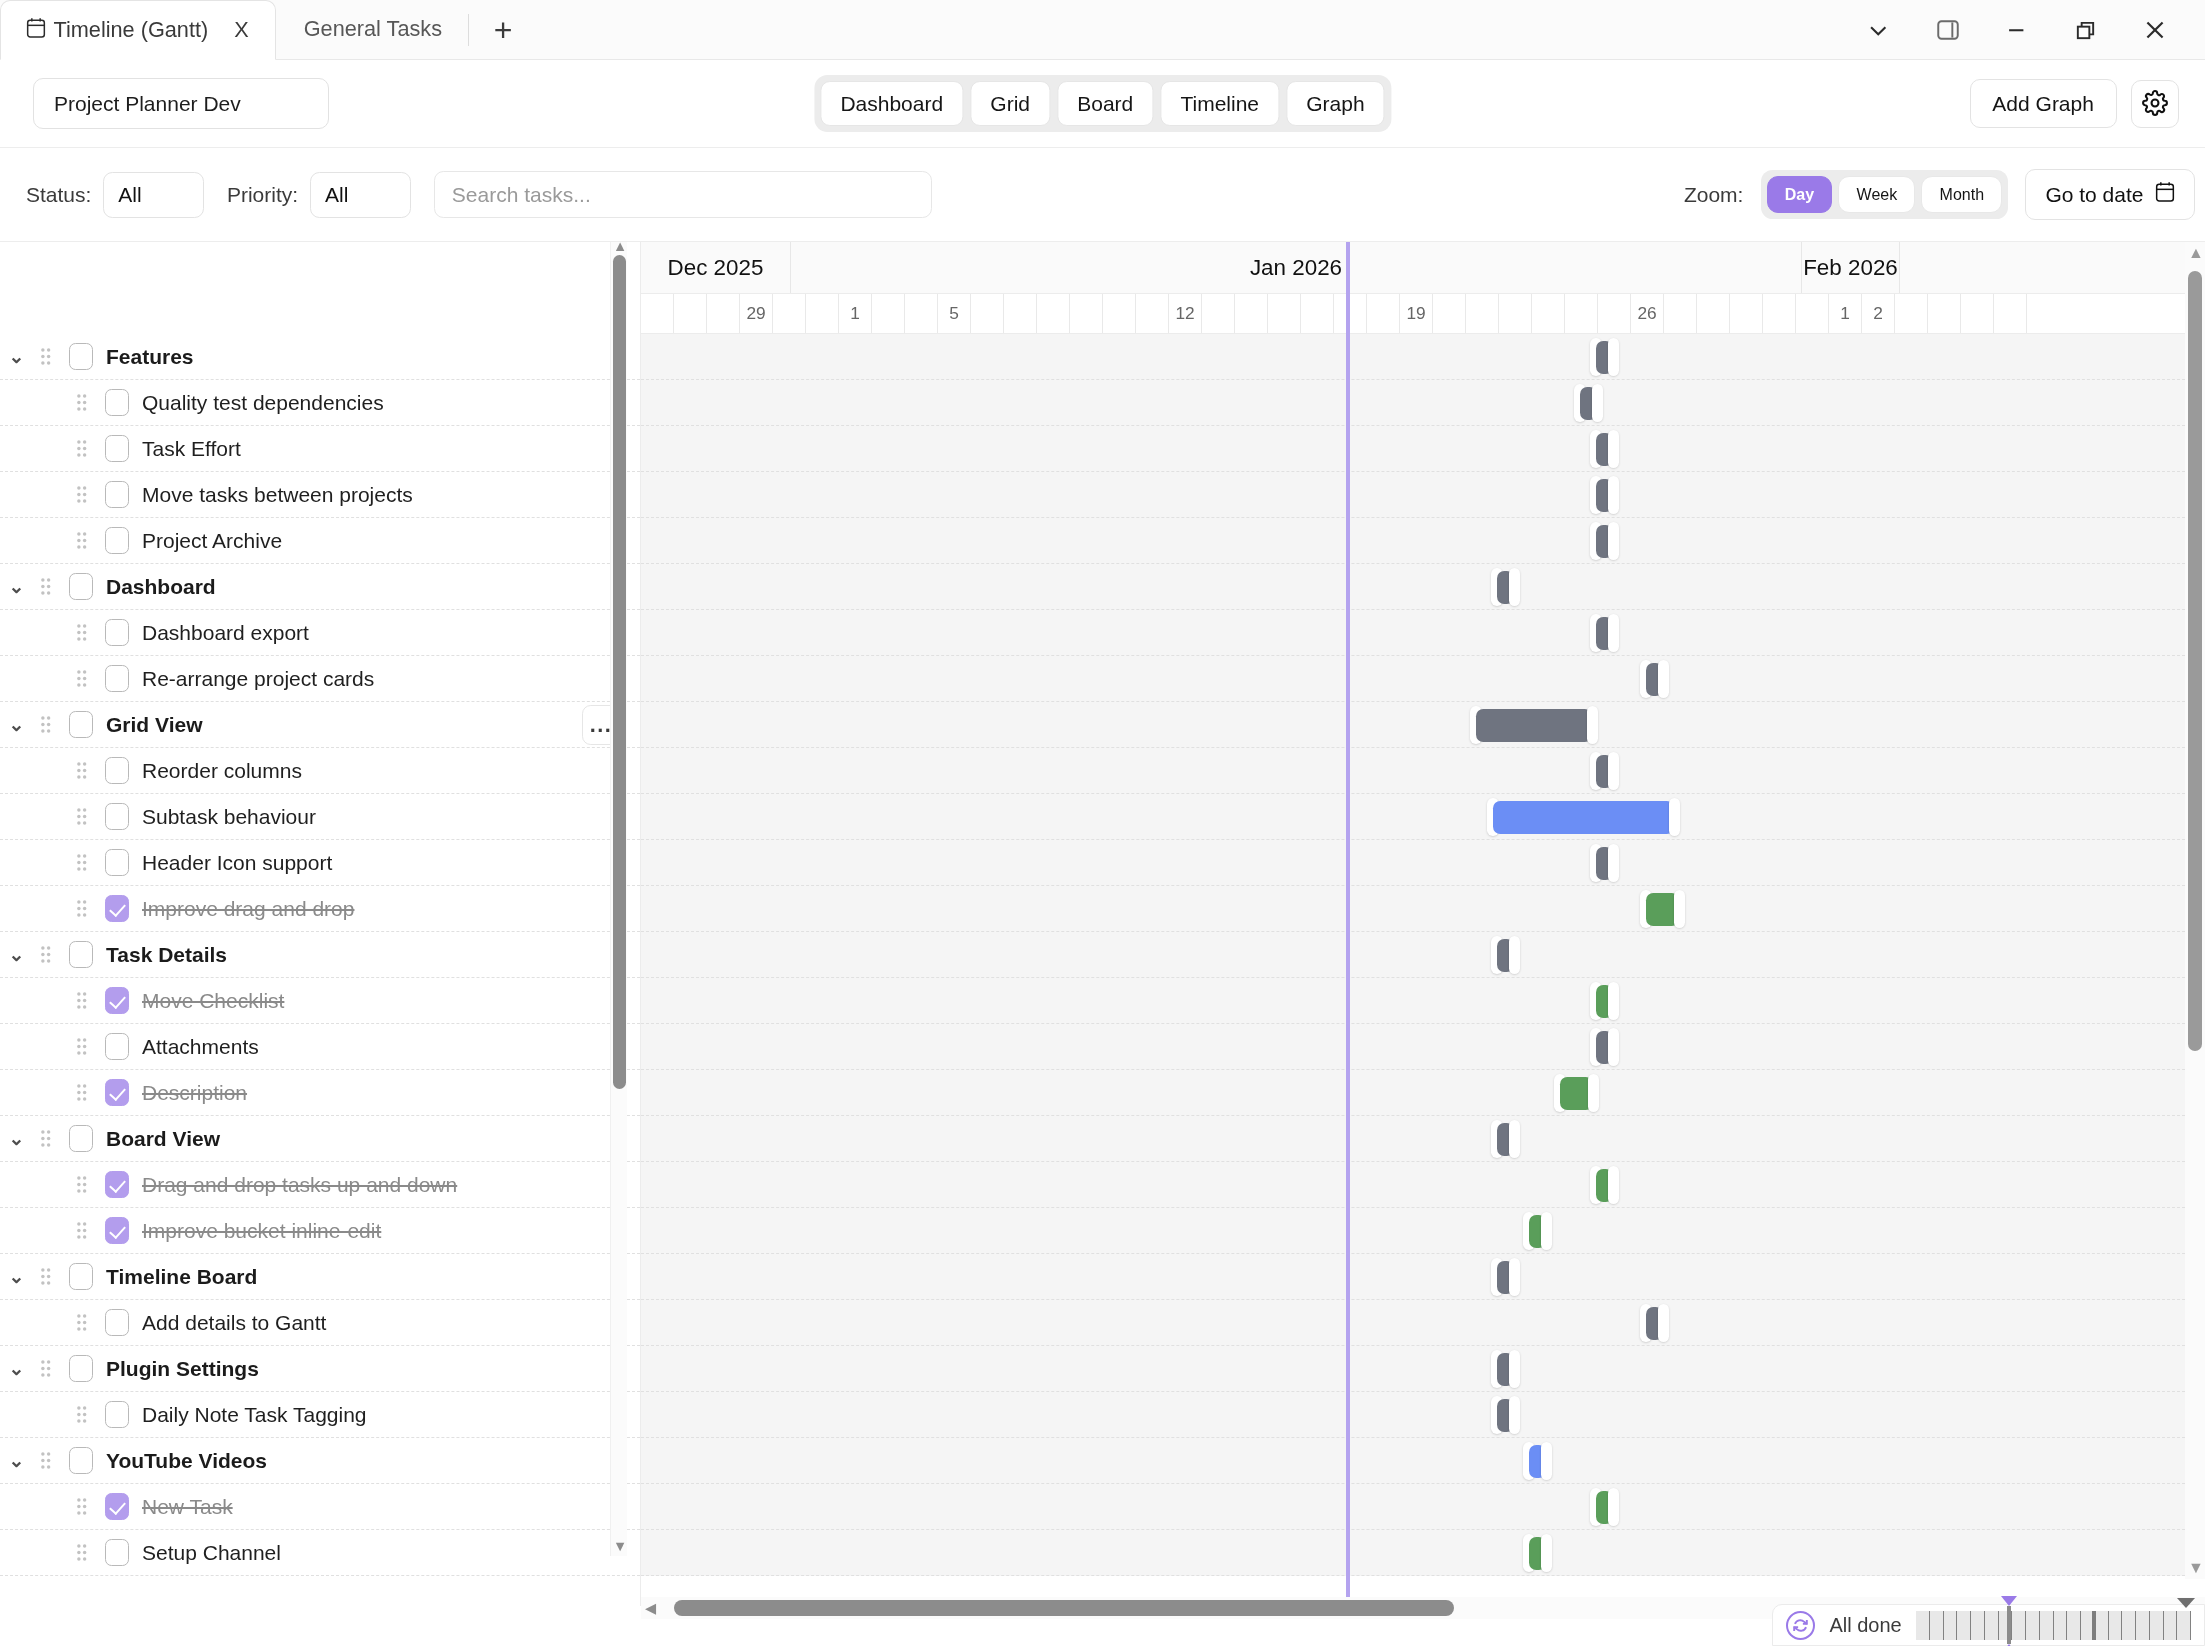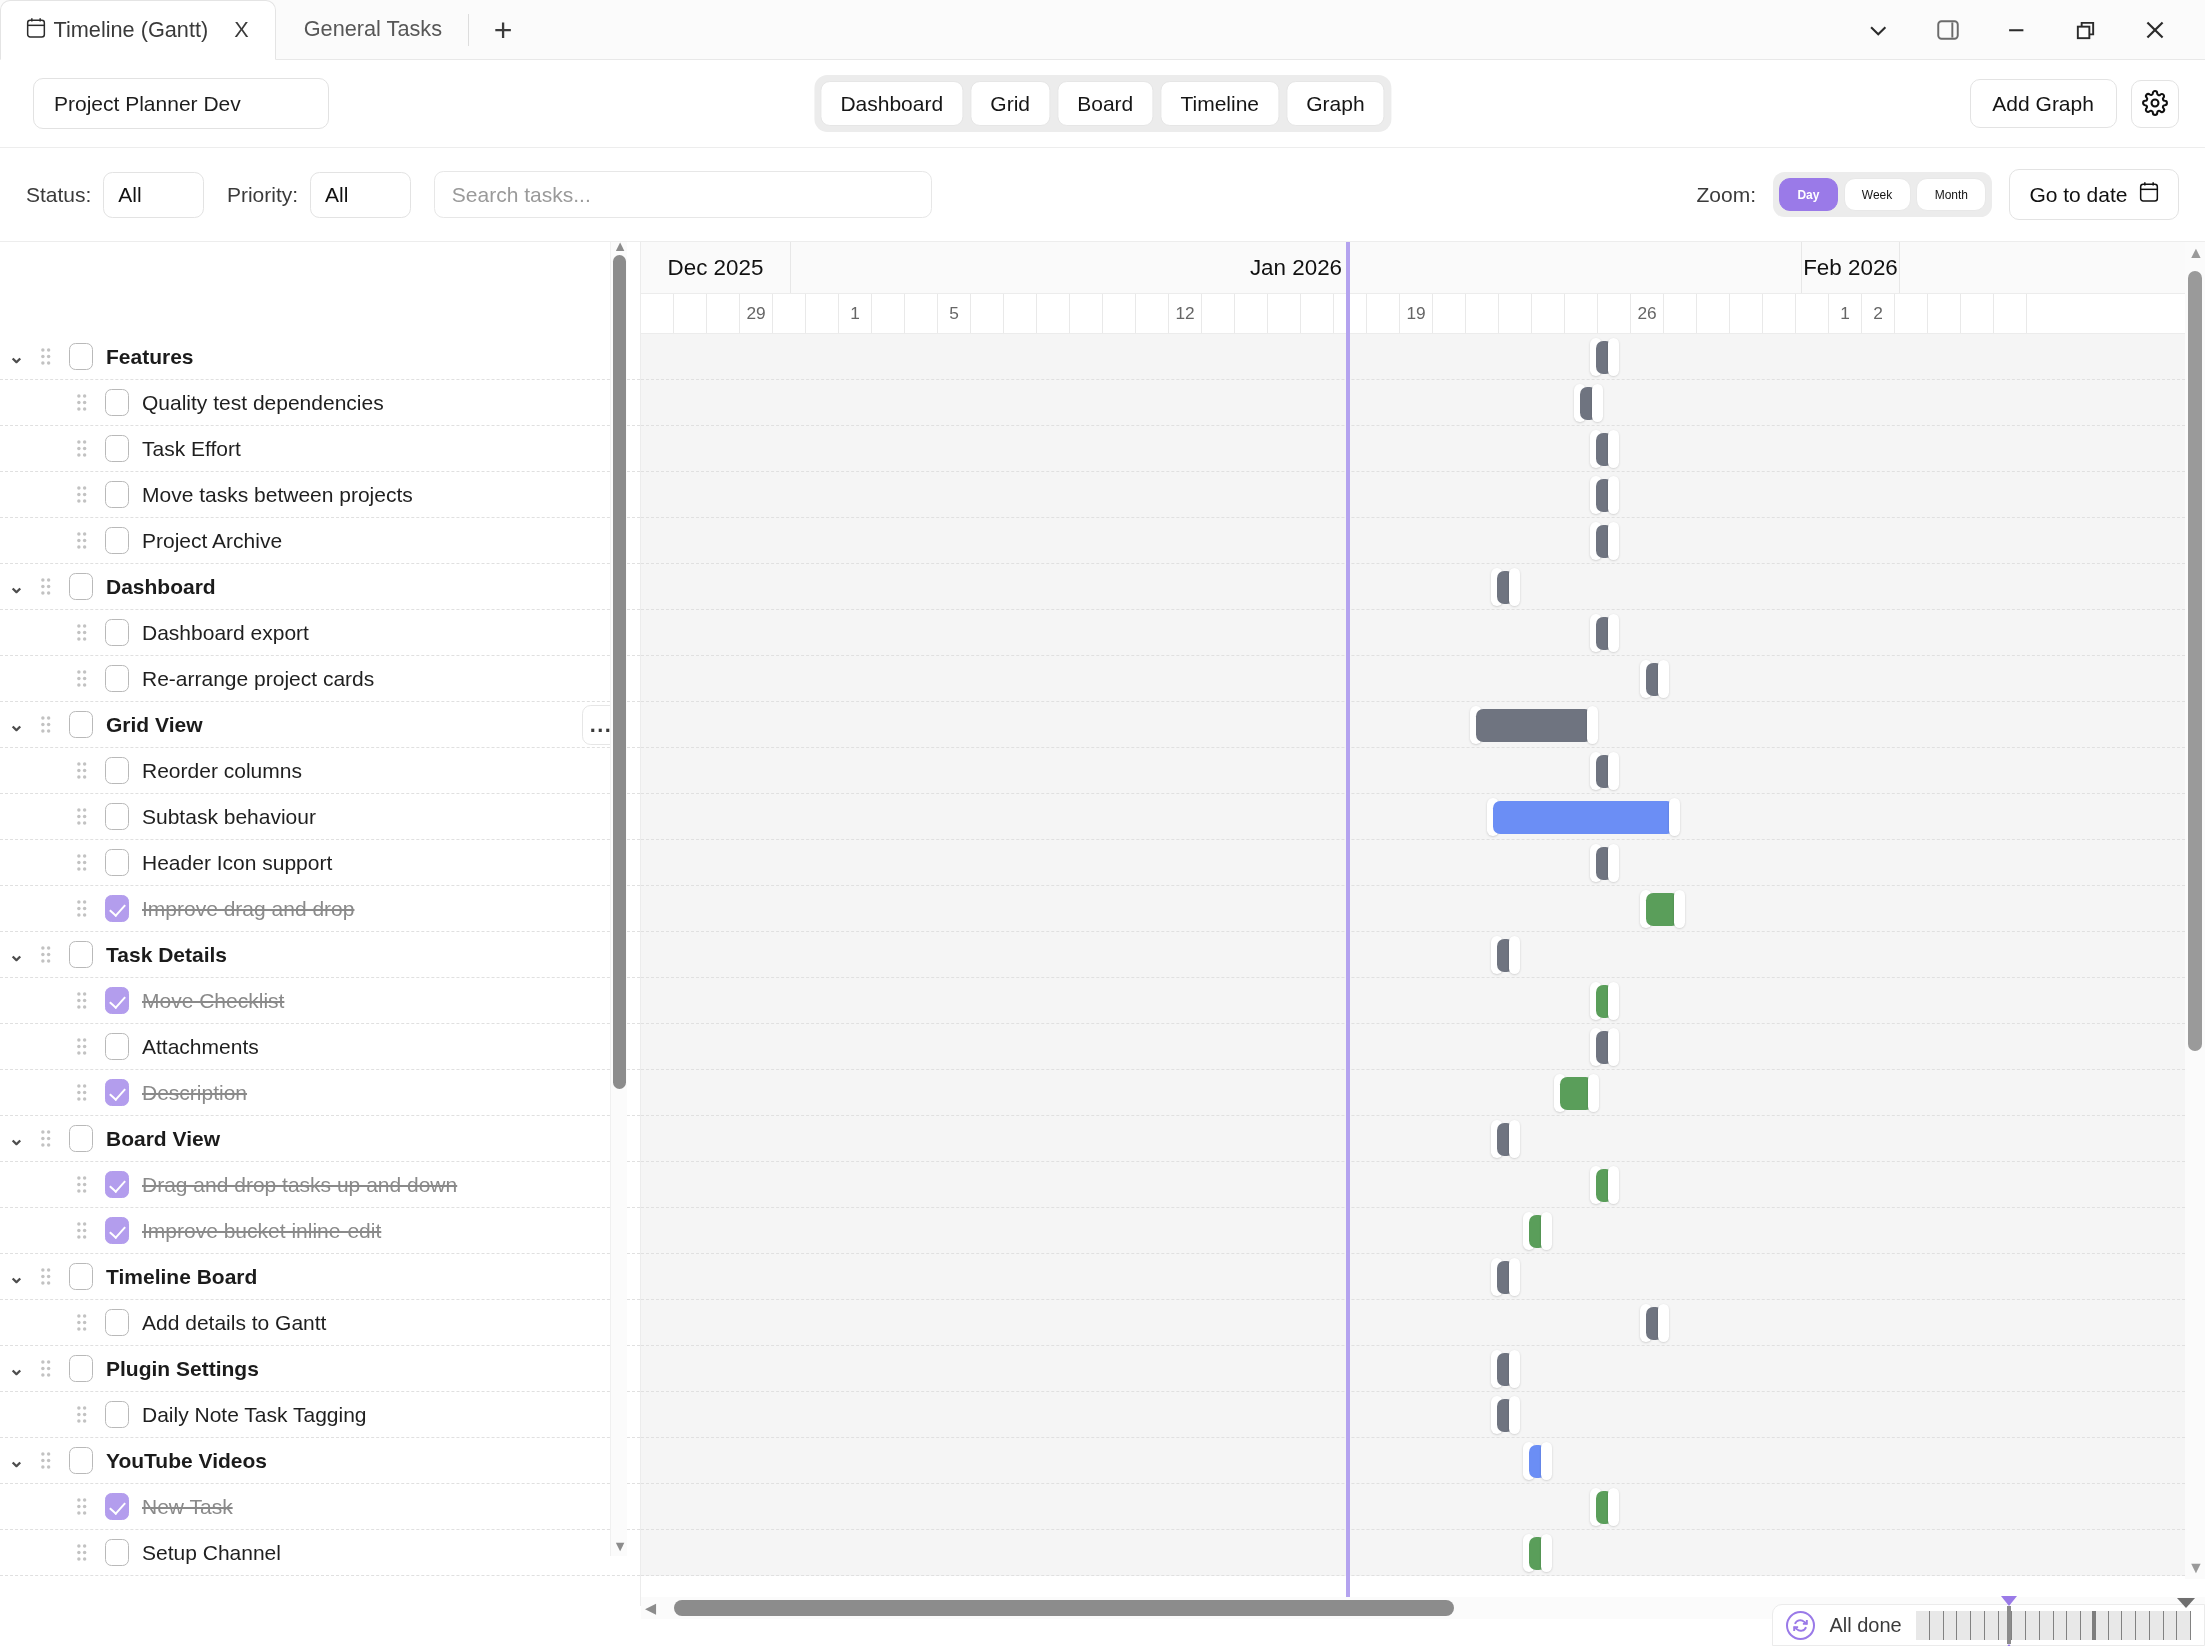--- a/index.html
+++ b/index.html
@@ -126,31 +126,31 @@
     background: #fff; border: 1.4px solid #e3e3e3; border-radius: 9.4px;
     padding: 10px 14.4px; font-size: 21px; color: #111;
     min-width: 101px; margin-right: 23px; cursor: pointer;
   }
   .searchbox {
     background: #fff; border: 1.4px solid #e7e7e7; border-radius: 9.4px;
     padding: 10.8px 17.3px; font-size: 21px; color: #9a9a9a;
     width: 498px;
   }
   .zoomwrap {
-    position: absolute; right: 26px;
+    position: absolute; right: 10px;
     display: flex; align-items: center; gap: 17.3px;
   }
   .zoomlabel { font-size: 21px; color: #3b3b3b; }
   .zoomgroup {
     background: #ececec; border-radius: 11.5px; padding: 5.8px;
     display: flex; gap: 5.8px;
   }
   .zoombtn {
     background: #ffffff; border: 1.4px solid #e8e8e8; border-radius: 11px;
-    padding: 8.7px 17.3px; font-size: 12px; color: #151515; cursor: pointer;
+    padding: 8.7px 17.3px; font-size: 16px; color: #151515; cursor: pointer;
   }
   .zoombtn.active {
     background: #9a7ae8; border-color: #9a7ae8; color: #ffffff; font-weight: bold;
   }
   .gotodate {
     background: #fff; border: 1.4px solid #e3e3e3; border-radius: 10px;
     padding: 10.8px 19px; font-size: 21px; color: #111;
     display: flex; align-items: center; gap: 11.5px; cursor: pointer;
   }
 

